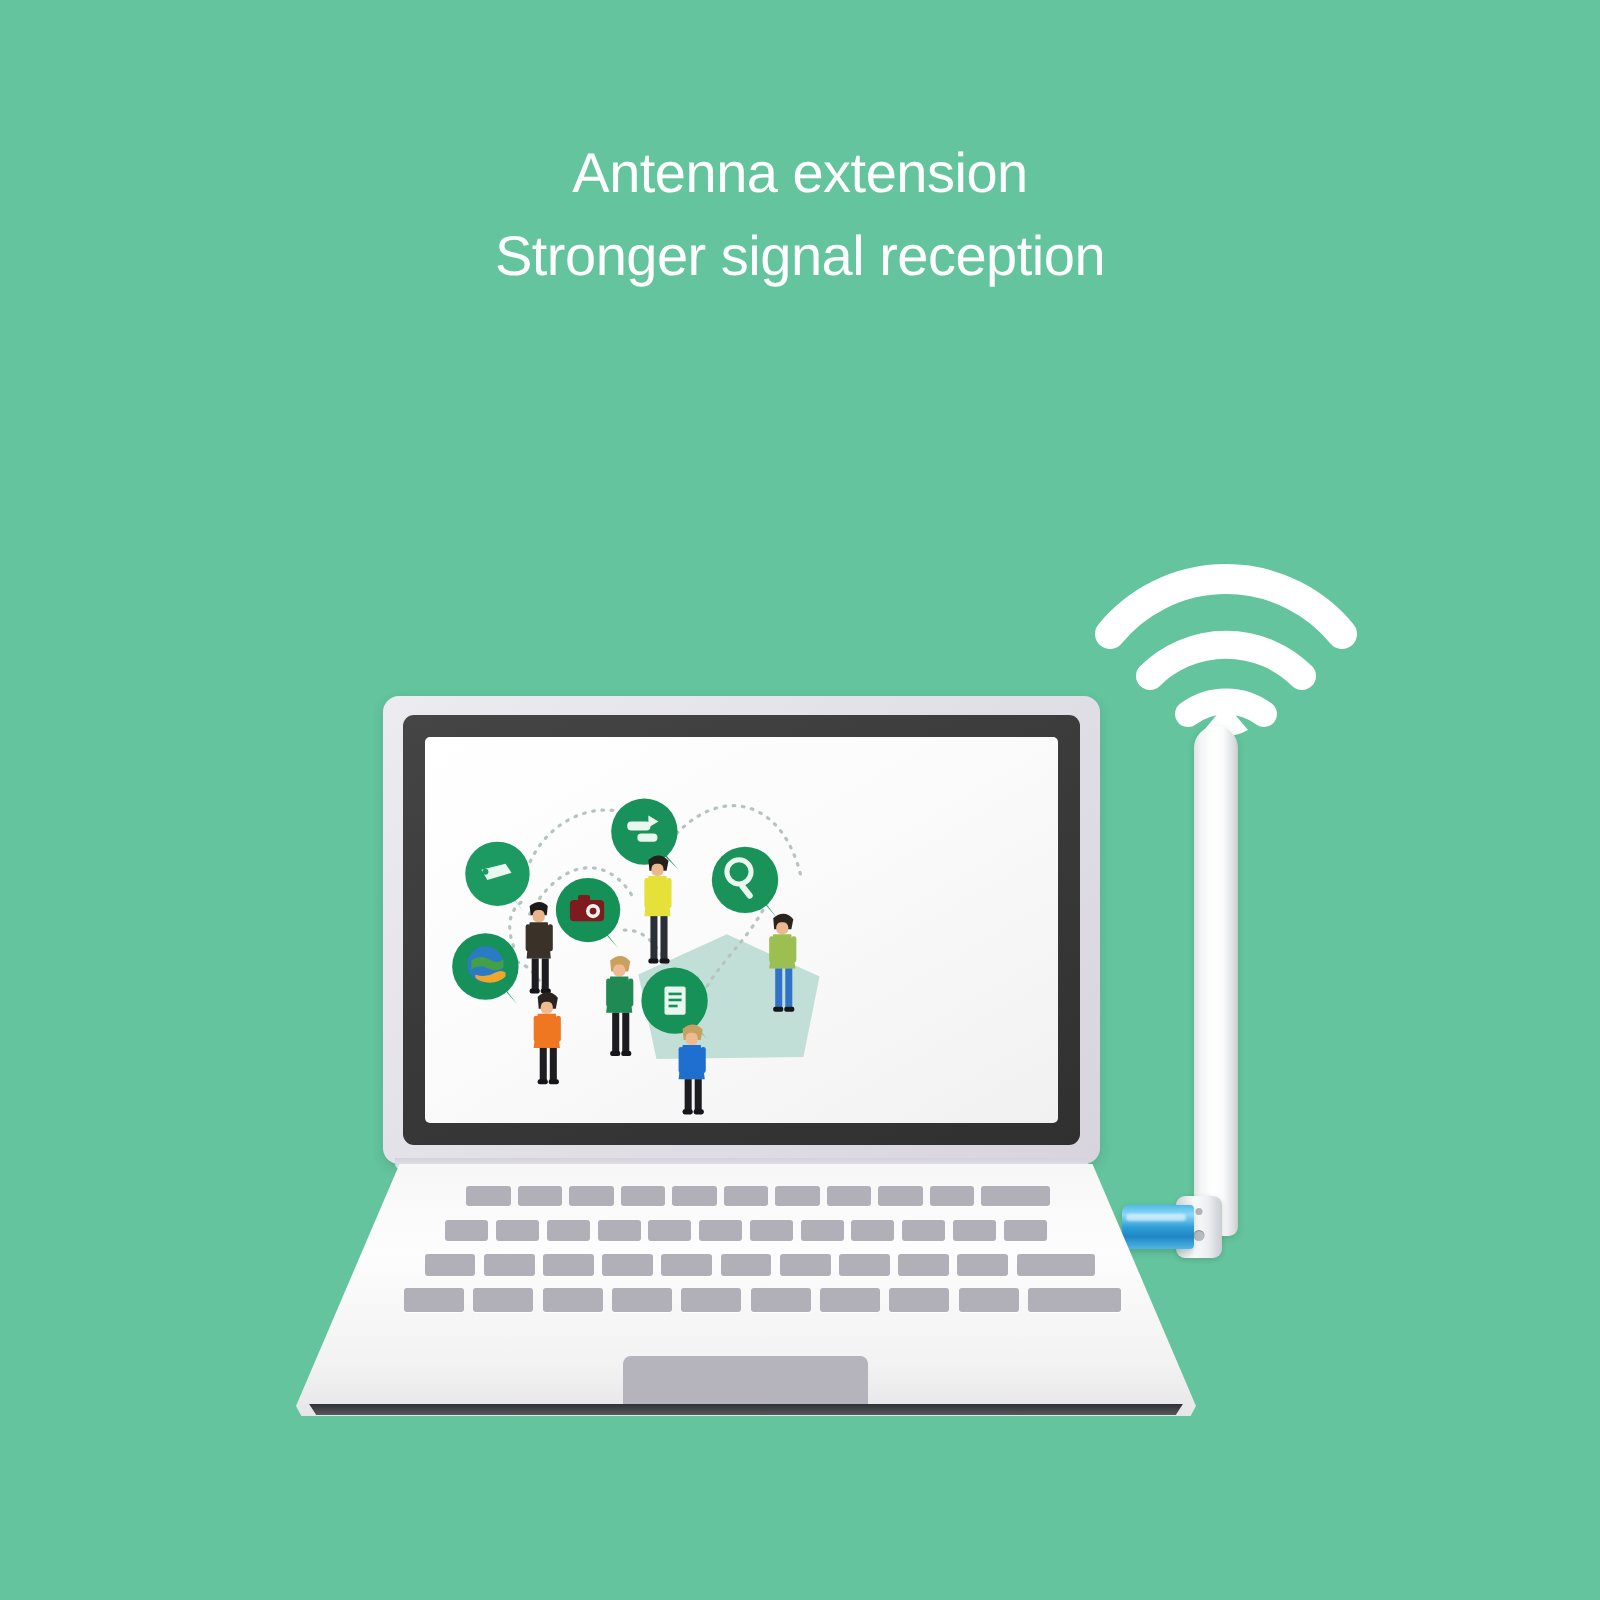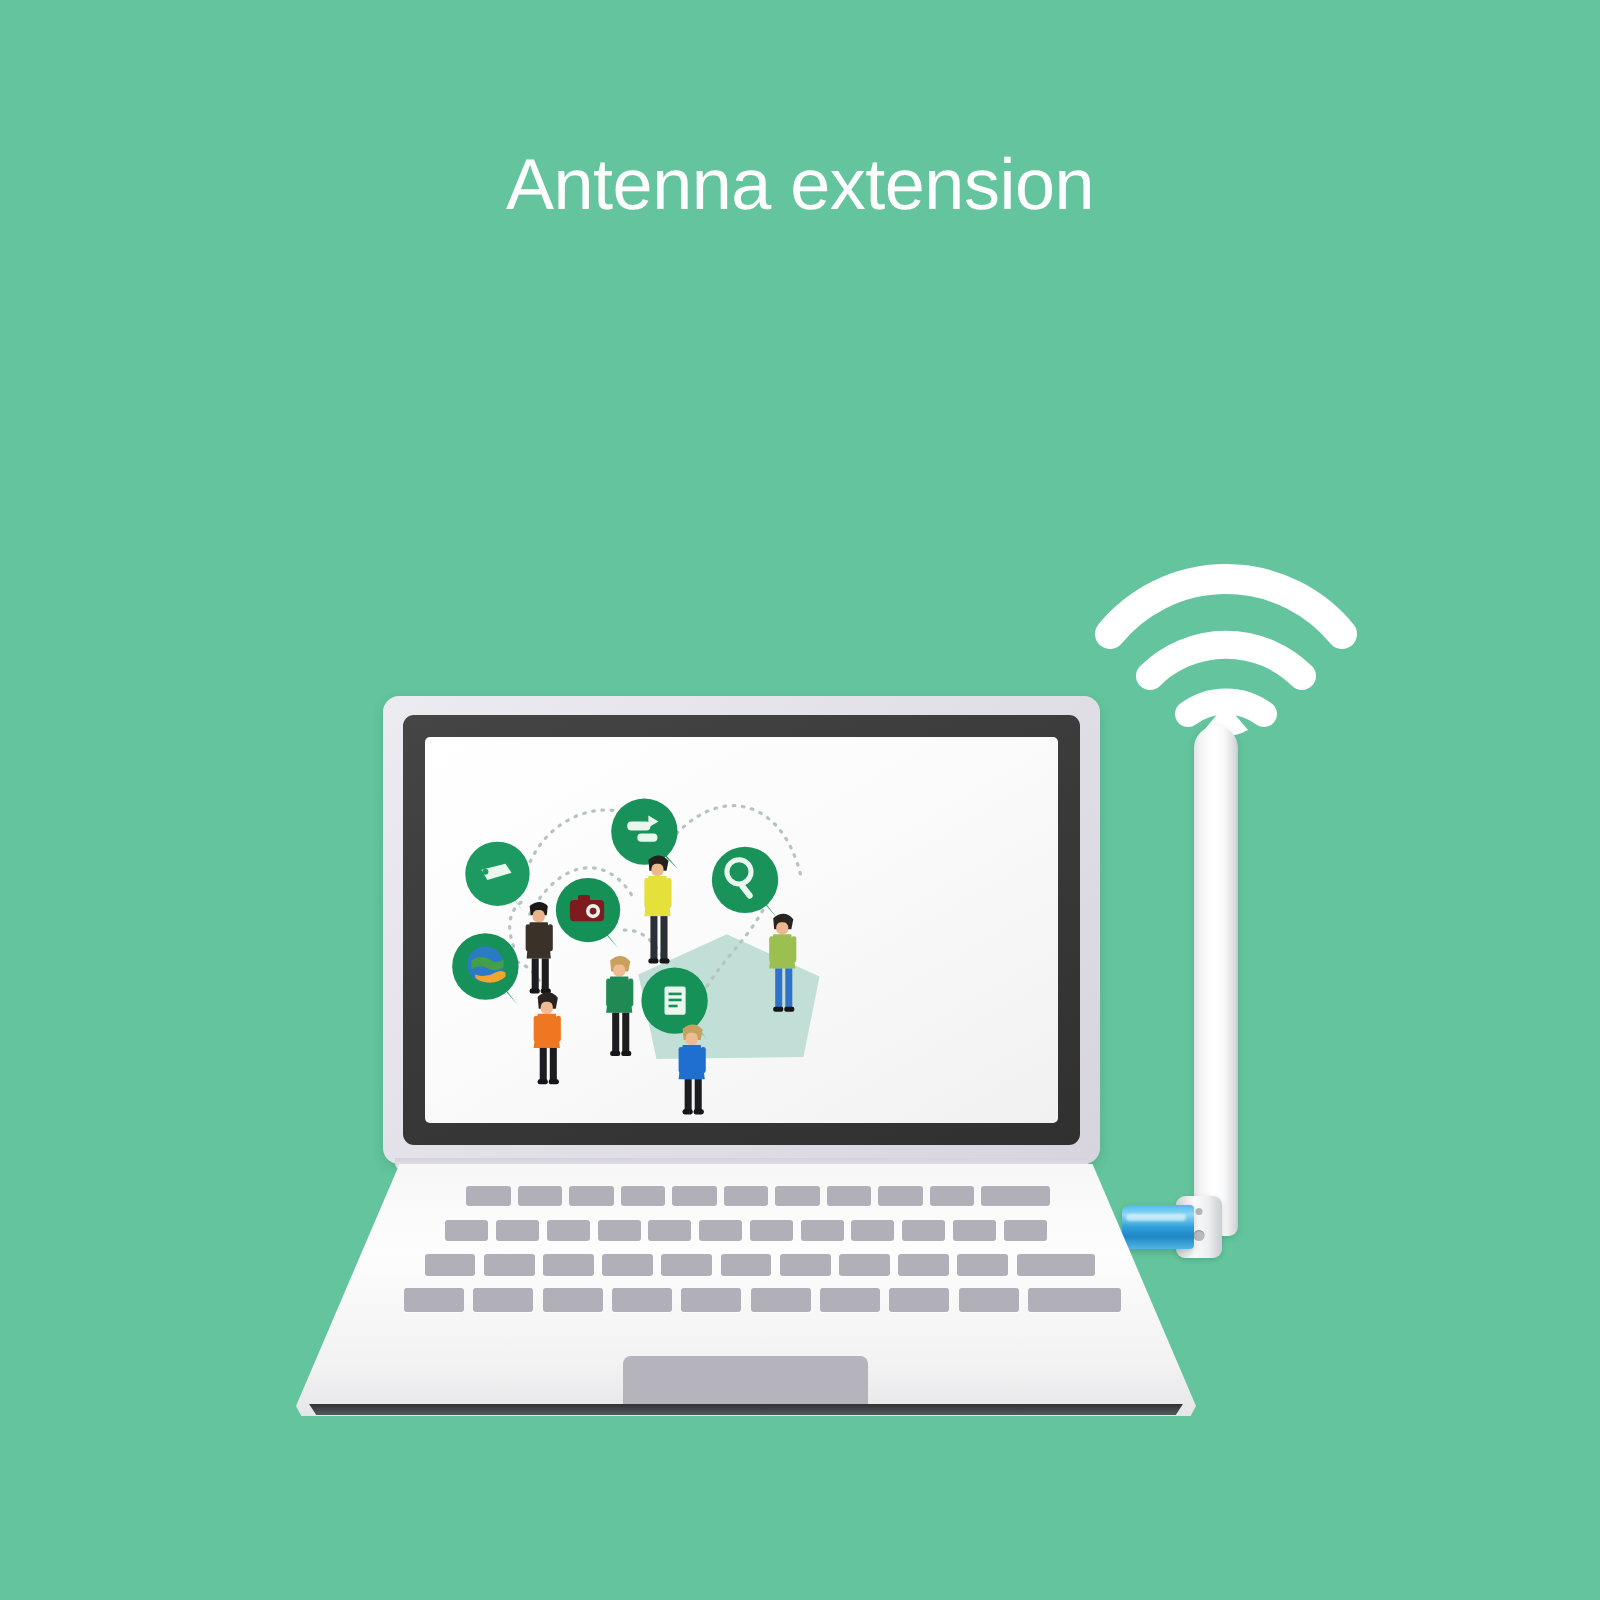--- a/index.html
+++ b/index.html
@@ -10,21 +10,21 @@
     background:#63c49d;
     position:relative;
   }
   #stage { position:absolute; inset:0; background:#63c49d; }
 
   
   .headline {
     position:absolute; left:0; right:0; top:132px;
     text-align:center;
     color:#fdfdfd;
-    font-size:72px;
+    font-size:56px;
     font-weight:400;
     line-height:1.48;
     letter-spacing:-0.5px;
     text-rendering:geometricPrecision;
   }
   .headline .l2 { display:block; }
 
   
   .wifi-glyph { position:absolute; left:1092px; top:548px; width:268px; height:190px; }
 
@@ -124,20 +124,21 @@
   
   .illus { position:absolute; inset:0; }
 </style>
 </head>
 <body>
 
 <div id="stage">
 
   <div class="headline">
     <span>Antenna extension</span>
+    <span class="l2">Stronger signal reception</span>
   </div>
 
   <svg class="wifi-glyph" viewBox="0 0 268 190">
     <g fill="none" stroke="#ffffff" stroke-linecap="round">
       <path d="M18 86 A150 150 0 0 1 250 86" stroke-width="30"></path>
       <path d="M58 128 A108 108 0 0 1 210 128" stroke-width="28"></path>
       <path d="M96 166 A64 64 0 0 1 172 166" stroke-width="26"></path>
     </g>
     <path d="M134 156 L156 182 Q134 194 112 182 Z" fill="#ffffff"></path>
   </svg>

